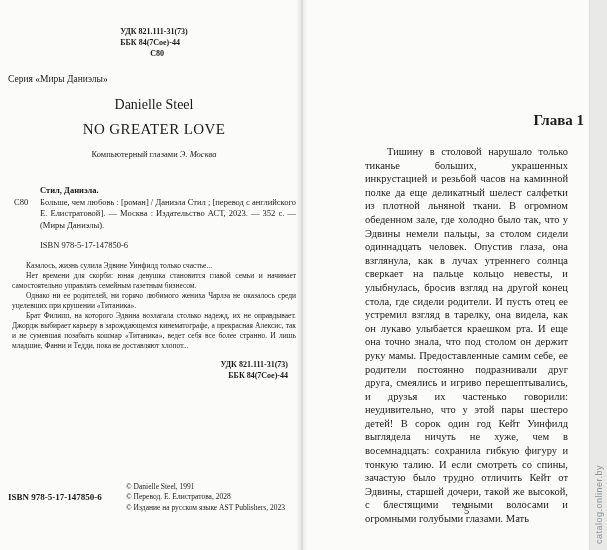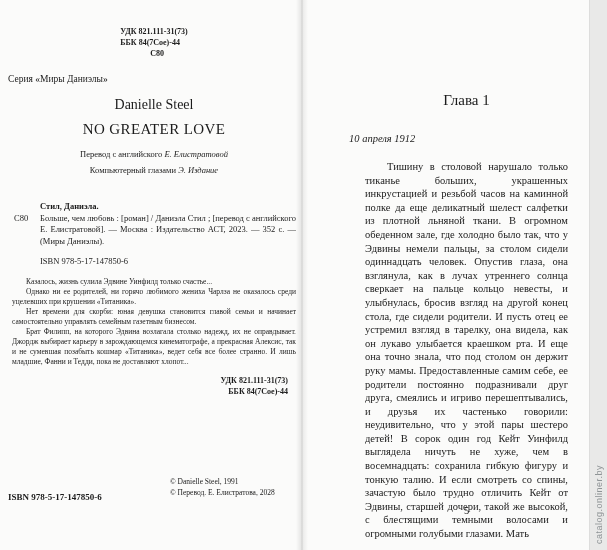--- a/index.html
+++ b/index.html
@@ -31,25 +31,25 @@
   .license{margin-top:13px;text-align:center;font-size:8px;line-height:10.5px;white-space:pre-line;}
   .card{margin:26px 4px 0 4px;position:relative;padding-left:28px;font-size:8.5px;line-height:11.5px;}
   .card .code{position:absolute;left:2px;top:12px;}
   .card .entry{font-weight:bold;}
   .card .desc{text-align:justify;}
   .isbn-mid{margin:9px 4px 0 32px;font-size:8.5px;}
   .annotation{margin:11px 4px 8px 4px;font-size:7.5px;line-height:10px;text-align:justify;}
   .annotation p{margin:0;text-indent:14px;}
   .codes-right{margin:9px 12px 0 0;text-align:right;font-size:8px;font-weight:bold;line-height:10.5px;white-space:pre-line;}
   .isbn-bottom{position:absolute;left:0;bottom:30px;font-size:9px;font-weight:bold;}
-  .copyrights{position:absolute;left:118px;bottom:34px;font-size:7.5px;line-height:10.5px;margin-left:44px;}
+  .copyrights{position:absolute;left:118px;bottom:19px;font-size:7.5px;line-height:10.5px;}
 
   
   .text-col{padding:0 6px 0 44px;}
-  .chapter-title{margin-top:72px;text-align:center;font-size:15px;font-weight:normal;}
+  .chapter-title{margin-top:92px;text-align:right;font-size:15px;font-weight:bold;}
   .date-line{margin-top:24px;font-style:italic;font-size:10.5px;}
   .body-text{margin-top:11px;font-size:10.5px;line-height:13.6px;text-align:justify;}
   .body-text p{margin:16px;text-indent:22px;}
   .page-number{position:absolute;bottom:16px;left:44px;width:235px;text-align:center;font-size:10.5px;}
 </style>
 </head>
 <body>
 
 <div class="page page-left">
   <div class="codes-top">
@@ -57,55 +57,54 @@
       <div>УДК 821.111-31(73)</div>
       <div>ББК 84(7Сое)-44</div>
       <div class="c80">С80</div>
     </div>
   </div>
 
   <div class="series">Серия «Миры Даниэлы»</div>
   <div class="author-en">Danielle Steel</div>
   <div class="title-en">NO GREATER LOVE</div>
 
-  <div class="credit"><span>Перевод с английского </span><span class="nm">Е. Елистратовой</span></div>
-  <div class="credit"><span>Компьютерный глазами </span><span class="nm">Э. Издание</span></div>
+  <div class="credit"><span>Компьютерный глазами </span><span class="nm">Э. Москва</span></div>
 
 
   <div class="card">
     <span class="code">С80</span>
     <div class="entry">Стил, Даниэла.</div>
     <div class="desc">Больше, чем любовь : [роман] / Даниэла Стил ; [перевод с английского Е. Елистратовой]. — Москва : Издательство АСТ, 2023. — 352 с. — (Миры Даниэлы).</div>
   </div>
 
   <div class="isbn-mid">ISBN 978-5-17-147850-6</div>
 
   <div class="annotation">
     <p>Казалось, жизнь сулила Эдвине Уинфилд только счастье...</p>
+    <p>Нет времени для скорби: юная девушка становится главой семьи и начинает самостоятельно управлять семейным газетным бизнесом.</p>
     <p>Однако ни ее родителей, ни горячо любимого жениха Чарлза не оказалось среди уцелевших при крушении «Титаника».</p>
-    <p>Нет времени для скорби: юная девушка становится главой семьи и начинает самостоятельно управлять семейным газетным бизнесом.</p>
     <p>Брат Филипп, на которого Эдвина возлагала столько надежд, их не оправдывает. Джордж выбирает карьеру в зарождающемся кинематографе, а прекрасная Алексис, так и не сумевшая позабыть кошмар «Титаника», ведет себя все более странно. И лишь младшие, Фанни и Тедди, пока не доставляют хлопот...</p>
   </div>
 
   <div class="codes-right">УДК 821.111-31(73)
 ББК 84(7Сое)-44</div>
 
   <div class="isbn-bottom">ISBN 978-5-17-147850-6</div>
   <div class="copyrights">
     <div>© Danielle Steel, 1991</div>
     <div>© Перевод. Е. Елистратова, 2028</div>
+    <div>© Издание на русском языке AST Publishers, 2023</div>
   </div>
 </div>
 
 <div class="gutter"></div>
 
 <div class="page page-right">
   <div class="text-col">
     <div class="chapter-title">Глава 1</div>
-    <div class="date-line">10 апреля 1912</div>
     <div class="body-text">
       <p>Тишину в столовой нарушало только тиканье больших, украшенных инкрустацией и резьбой часов на каминной полке да еще деликатный шелест салфетки из плотной льняной ткани. В огромном обеденном зале, где холодно было так, что у Эдвины немели пальцы, за столом сидели одиннадцать человек. Опустив глаза, она взглянула, как в лучах утреннего солнца сверкает на пальце кольцо невесты, и улыбнулась, бросив взгляд на другой конец стола, где сидели родители. И пусть отец ее устремил взгляд в тарелку, она видела, как он лукаво улыбается краешком рта. И еще она точно знала, что под столом он держит руку мамы. Предоставленные самим себе, ее родители постоянно подразнивали друг друга, смеялись и игриво перешептывались, и друзья их частенько говорили: неудивительно, что у этой пары шестеро детей! В сорок один год Кейт Уинфилд выглядела ничуть не хуже, чем в восемнадцать: сохранила гибкую фигуру и тонкую талию. И если смотреть со спины, зачастую было трудно отличить Кейт от Эдвины, старшей дочери, такой же высокой, с блестящими темными волосами и огромными голубыми глазами. Мать</p>
     </div>
   </div>
   <div class="page-number">5</div>
 </div>
 
 <div class="watermark-strip">
   <span class="watermark-text">catalog.onliner.by</span>
 </div>

